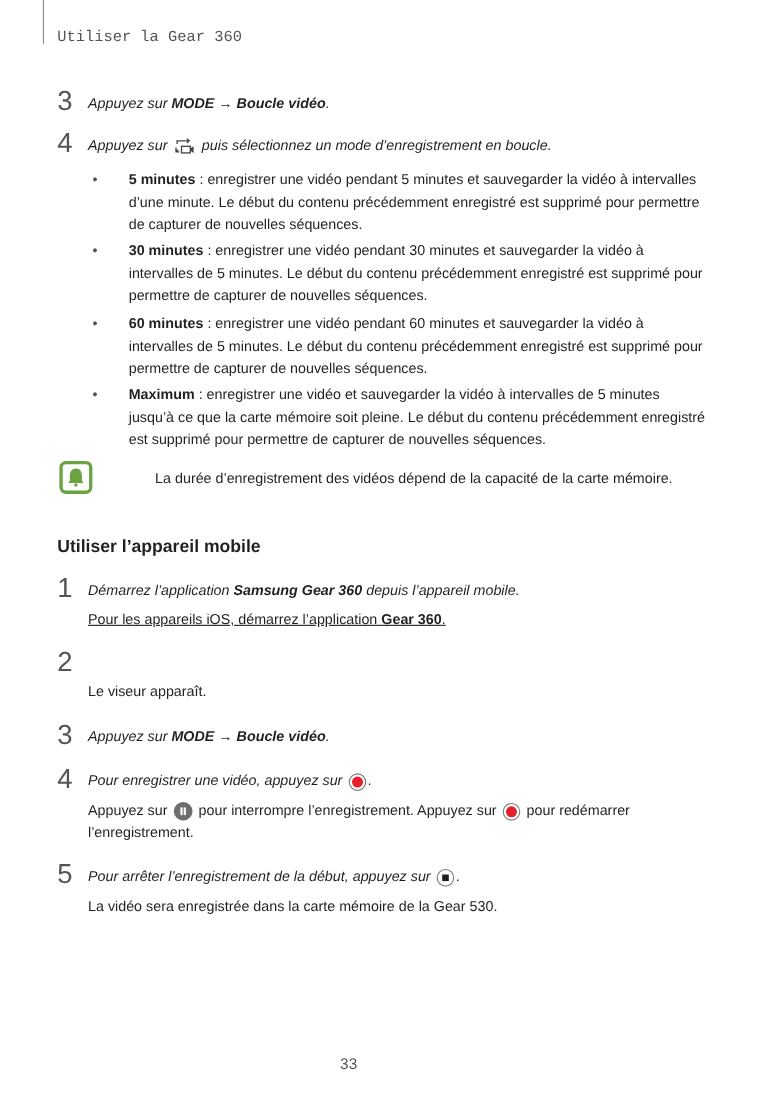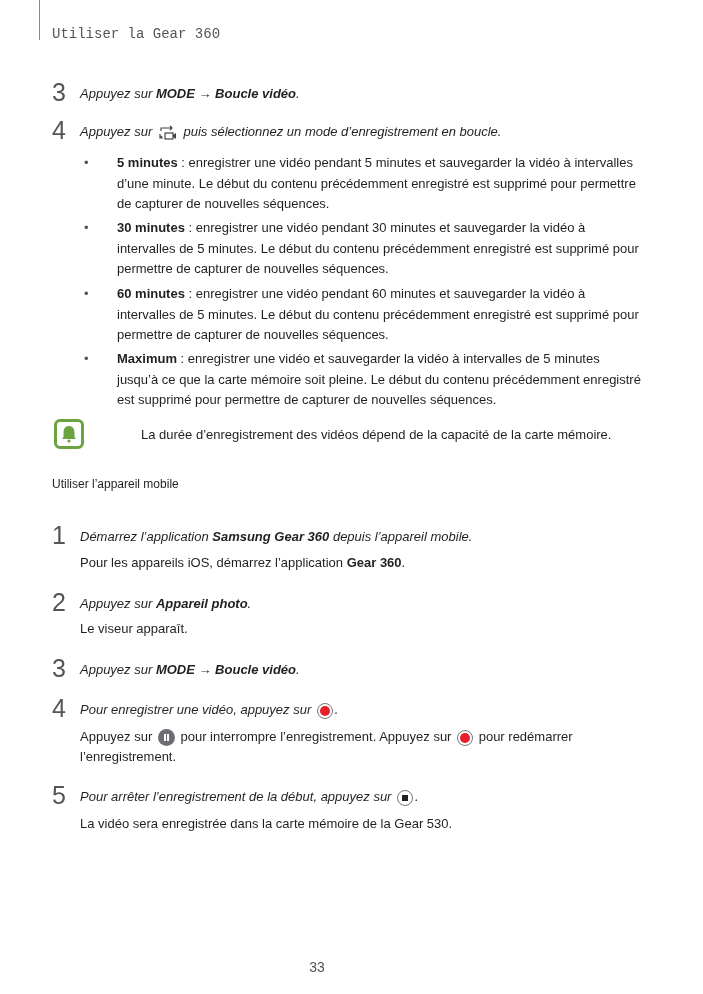--- a/index.html
+++ b/index.html
@@ -12,21 +12,21 @@
   .line { font-size:13px; line-height:20px; color:#231f20;font-style:italic; }
   .sub { position:absolute; left:80px; font-size:13px; line-height:20px; color:#231f20; }
   b { font-weight:bold; }
   .bullet { position:absolute; left:84px; width:560px; font-size:13px; line-height:20.5px; }
   .bullet .dot { position:absolute; left:0; top:0; color:#555; }
   .bullet .txt { margin-left:33px; display:block; }
   .note-icon { position:absolute; left:54px; top:419px; width:30px; height:30px;
                border:3px solid #6ba340; border-radius:6px; box-sizing:border-box;
                display:flex; align-items:center; justify-content:center; }
   .note-text { position:absolute; left:104px; top:425px; font-size:13px; line-height:20px;margin-left:37px; }
-  .section { position:absolute; left:52px; top:477px; font-size:12px; font-weight:normal; color:#231f20; }
+  .section { position:absolute; left:52px; top:489px; font-size:16px; font-weight:bold; color:#231f20; }
   .icon-inline { display:inline-block; vertical-align:middle; margin:0 2px; }
   .rec { width:16px; height:16px; border:1px solid #777; border-radius:50%; position:relative; box-sizing:border-box; background:#fff; }
   .rec::after { content:""; position:absolute; left:2px; top:2px; width:10px; height:10px; border-radius:50%; background:#e5202b; }
   .pause { width:17px; height:17px; border-radius:50%; background:#6d6e71; position:relative; }
   .pause::before, .pause::after { content:""; position:absolute; top:5px; width:2px; height:7px; background:#fff; }
   .pause::before { left:6px; } .pause::after { left:9px; }
   .stop { width:16px; height:16px; border:1px solid #777; border-radius:50%; position:relative; box-sizing:border-box; }
   .stop::after { content:""; position:absolute; left:4px; top:4px; width:6px; height:6px; background:#231f20; }
   .page-num { position:absolute; left:0; width:634px; top:959px; text-align:center; font-size:14px; color:#555; }
 </style>
@@ -75,25 +75,24 @@
     </svg>
 </div>
 <div class="note-text">La durée d’enregistrement des vidéos dépend de la capacité de la carte mémoire.</div>
 
 <div class="section">Utiliser l’appareil mobile</div>
 
 <div class="step" style="top:527px;">
   <span class="num">1</span>
   <span class="line"><span>Démarrez l’application </span><b>Samsung Gear 360</b><span> depuis l’appareil mobile.</span></span>
 </div>
-<div class="sub" style="top:553px;"><span>Pour les appareils iOS, démarrez l’application </span><b>Gear 360</b><span>.</span></div>
+<div class="sub" style="top:553px;text-decoration:underline;"><span>Pour les appareils iOS, démarrez l’application </span><b>Gear 360</b><span>.</span></div>
 
 <div class="step" style="top:594px;">
   <span class="num">2</span>
-  <span class="line"><span>Appuyez sur </span><b>Appareil photo</b><span>.</span></span>
 </div>
 <div class="sub" style="top:619px;">Le viseur apparaît.</div>
 
 <div class="step" style="top:660px;">
   <span class="num">3</span>
   <span class="line"><span>Appuyez sur </span><b>MODE</b><span> → </span><b>Boucle vidéo</b><span>.</span></span>
 </div>
 
 <div class="step" style="top:700px;">
   <span class="num">4</span>

